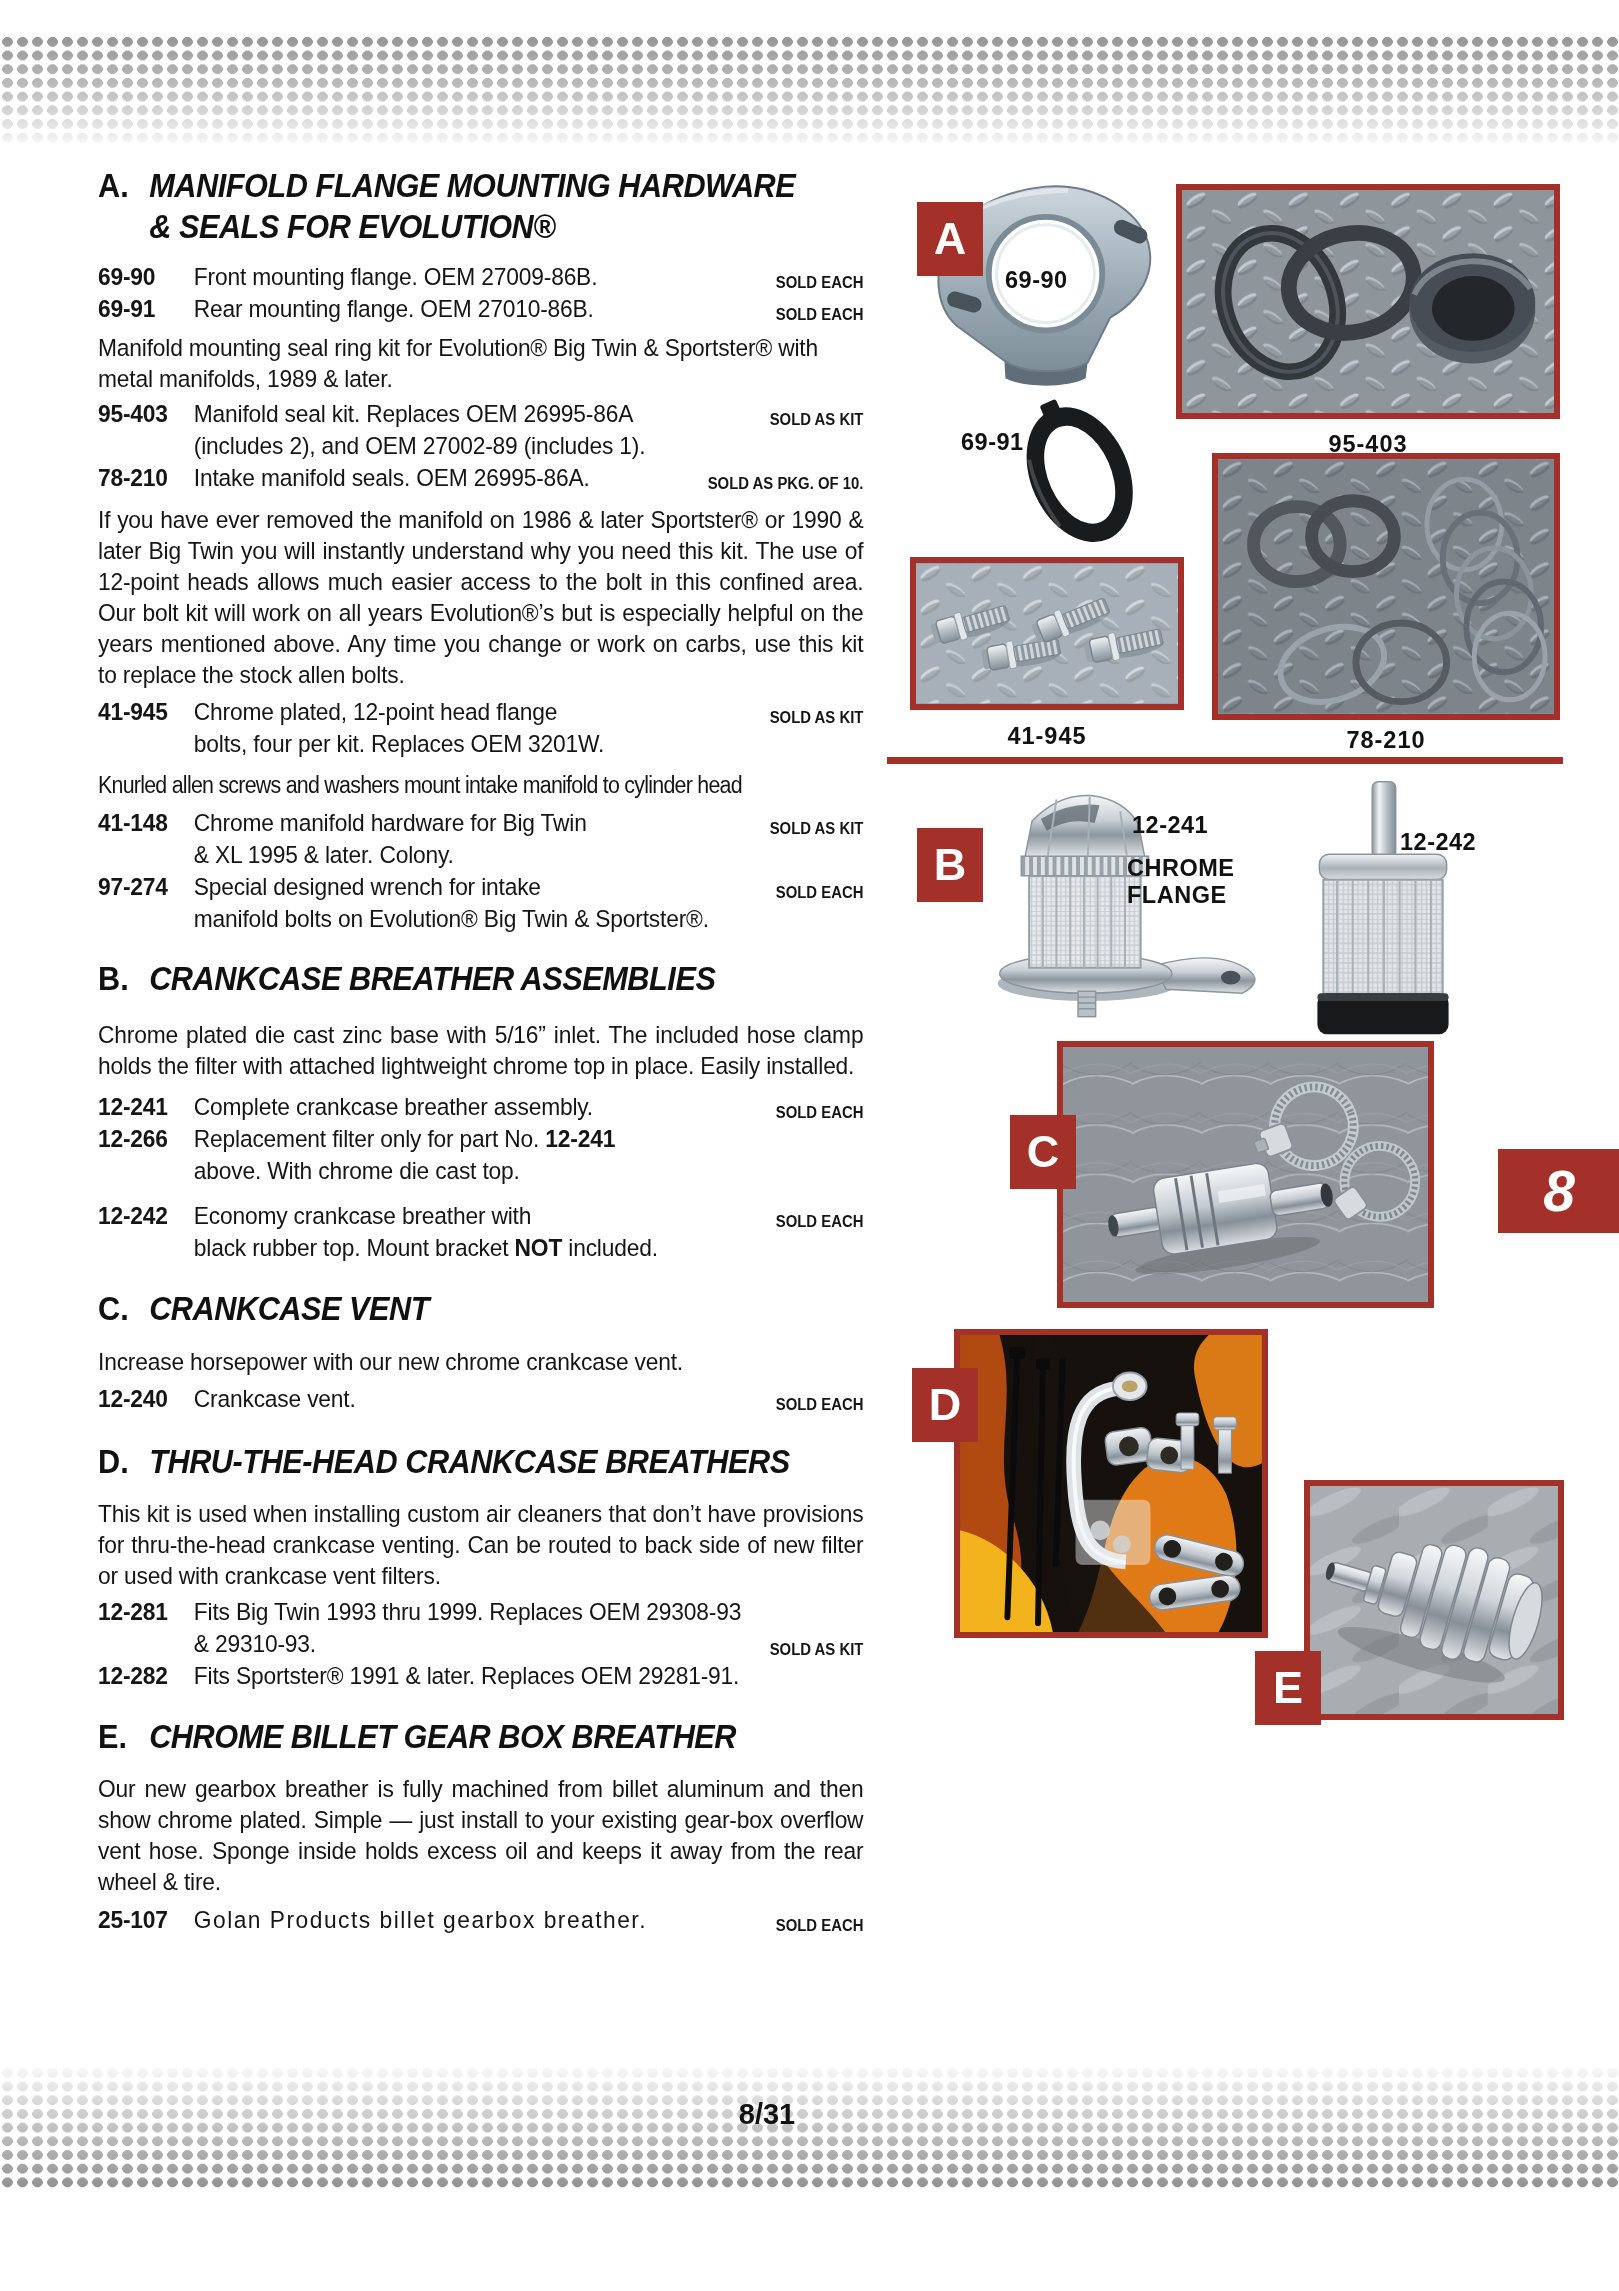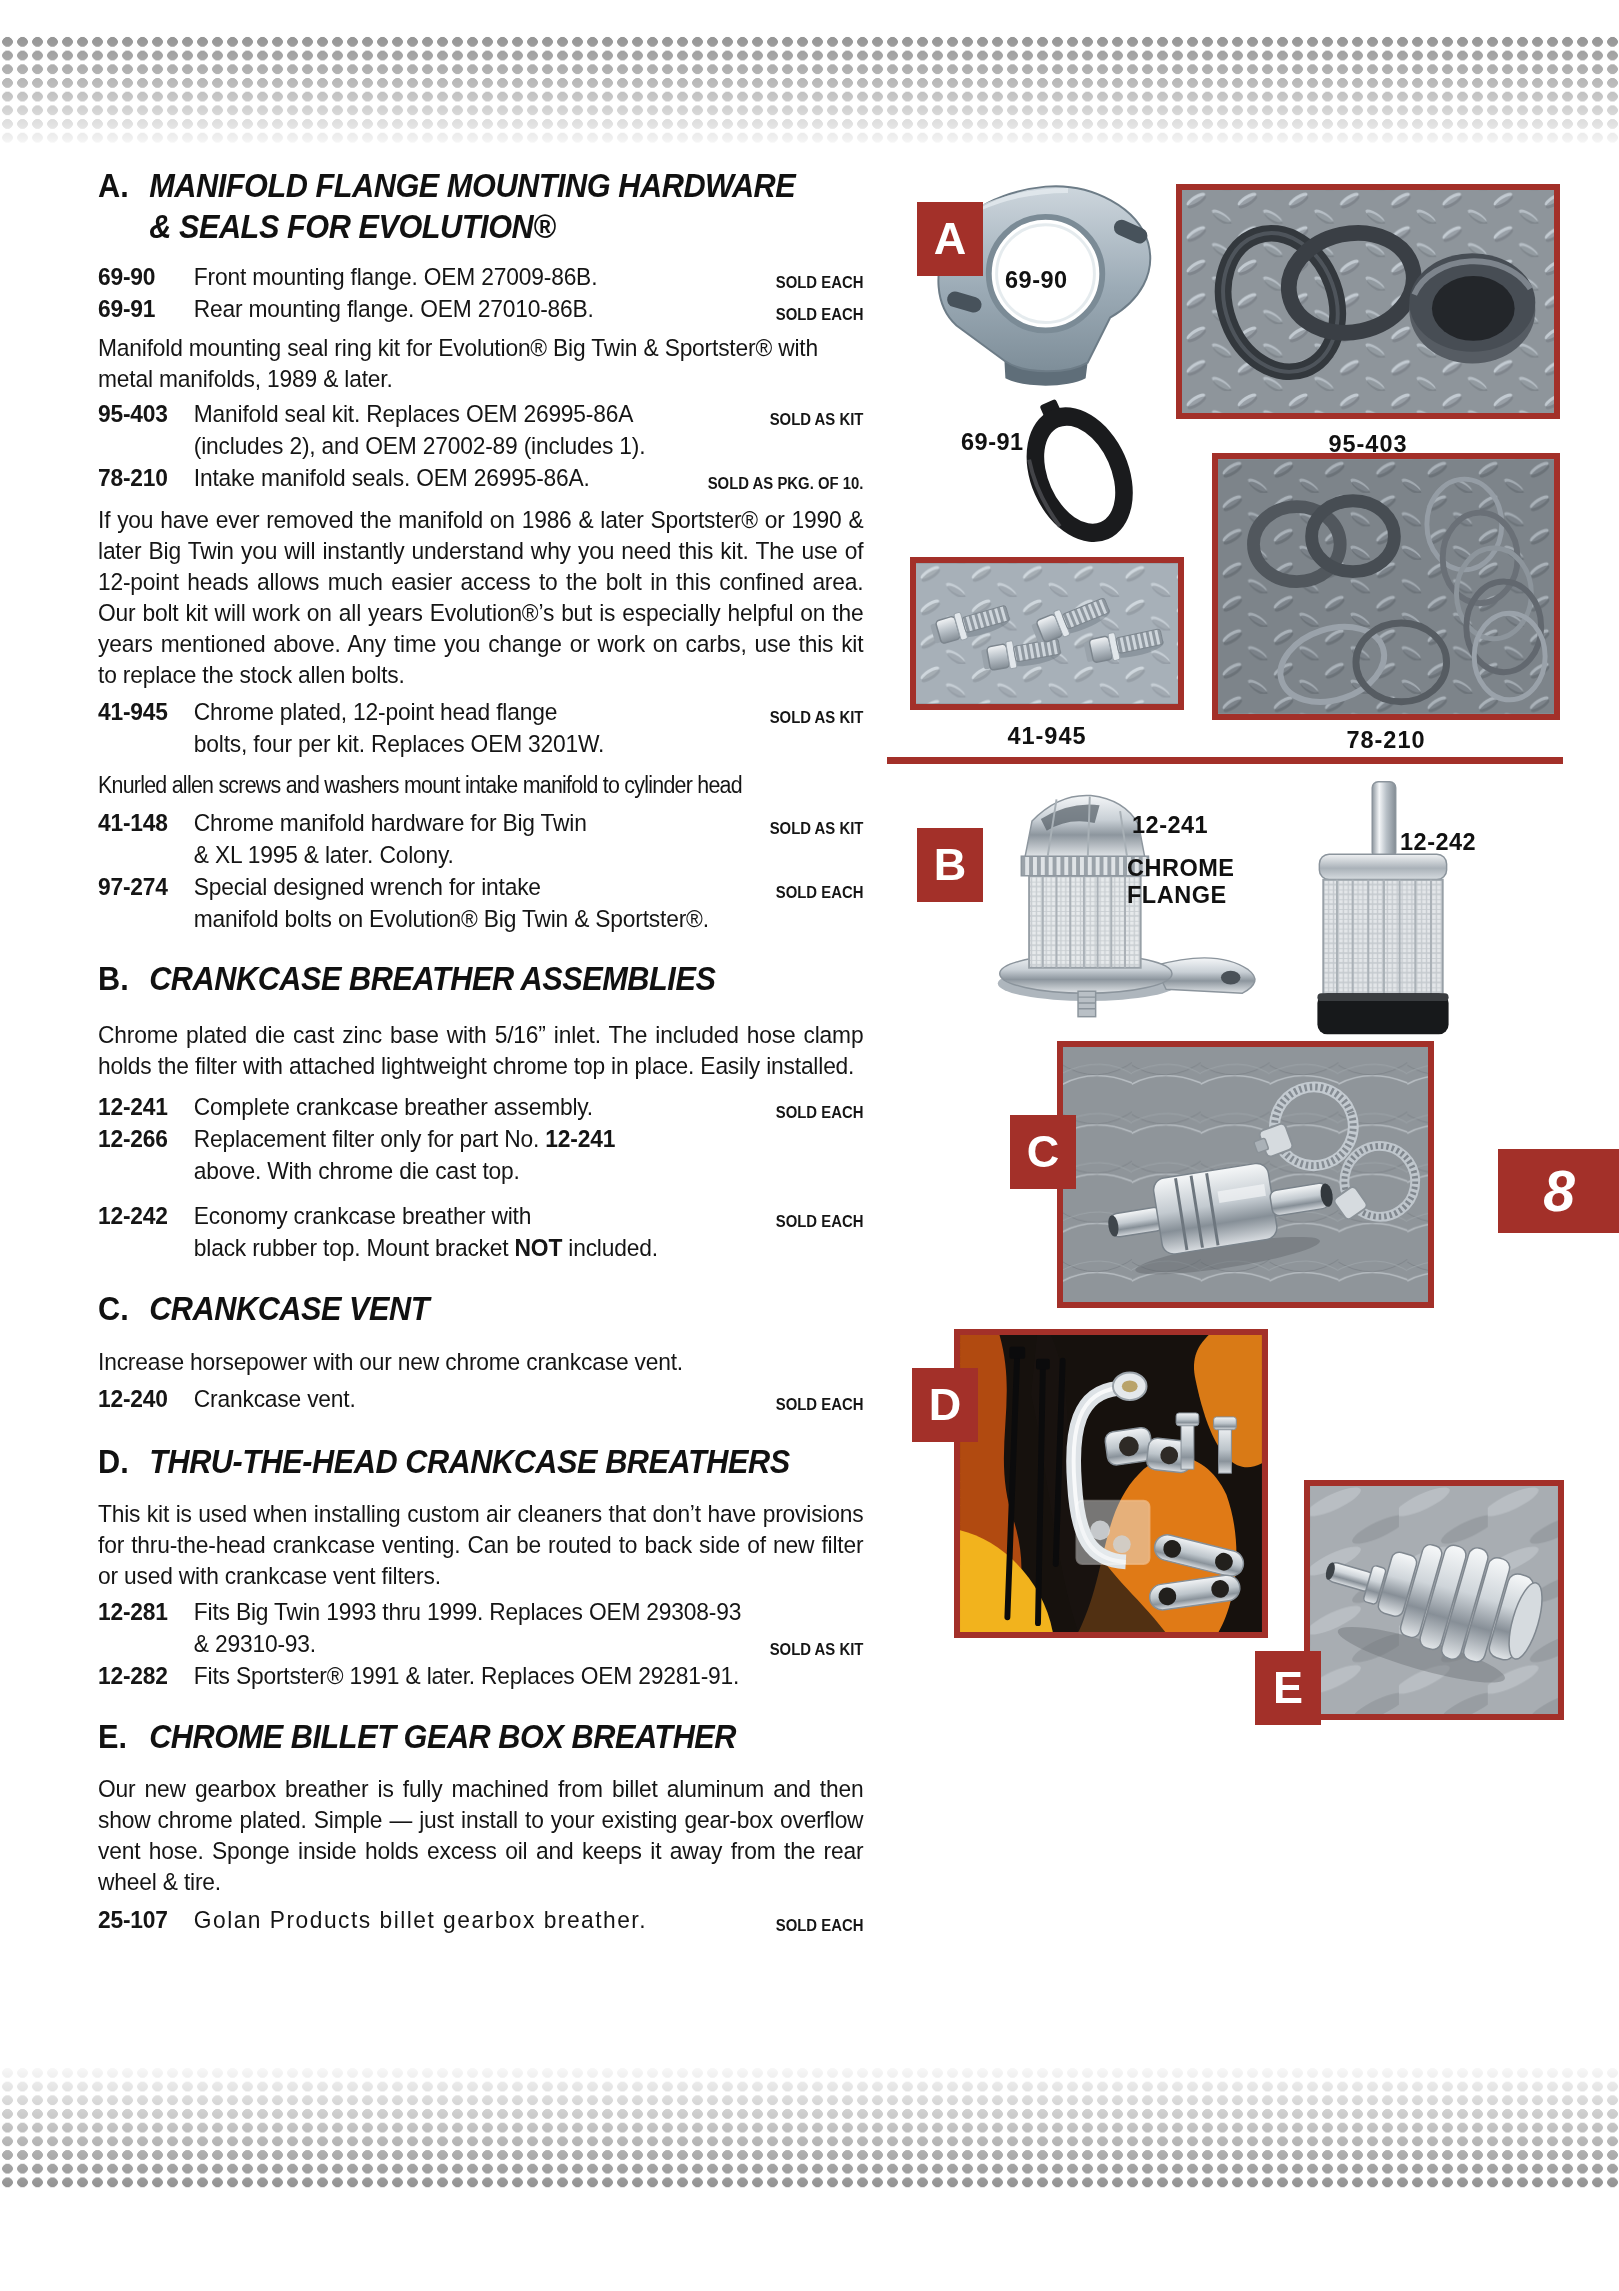--- a/index.html
+++ b/index.html
@@ -55,20 +55,21 @@
   .plabel .tl{display:block;text-align:left;line-height:27.4px;}
   .caption{position:absolute;font-size:23.5px;font-weight:bold;color:#111;text-align:center;letter-spacing:1px;z-index:3;}
 </style>
 </head>
 <body>
 
 <div class="page">
 
   <div class="band band-top"></div>
   <div class="band band-bottom"></div>
+  <div class="page-num">8/31</div>
 
   <div class="leftcol">
 
     <div class="sec-h mb14">
       <span class="ltr">A.</span>
       <span class="ttl">
         <span class="tl">MANIFOLD FLANGE MOUNTING HARDWARE</span>
         <span class="tl">&amp; SEALS FOR EVOLUTION®</span>
       </span>
     </div>

